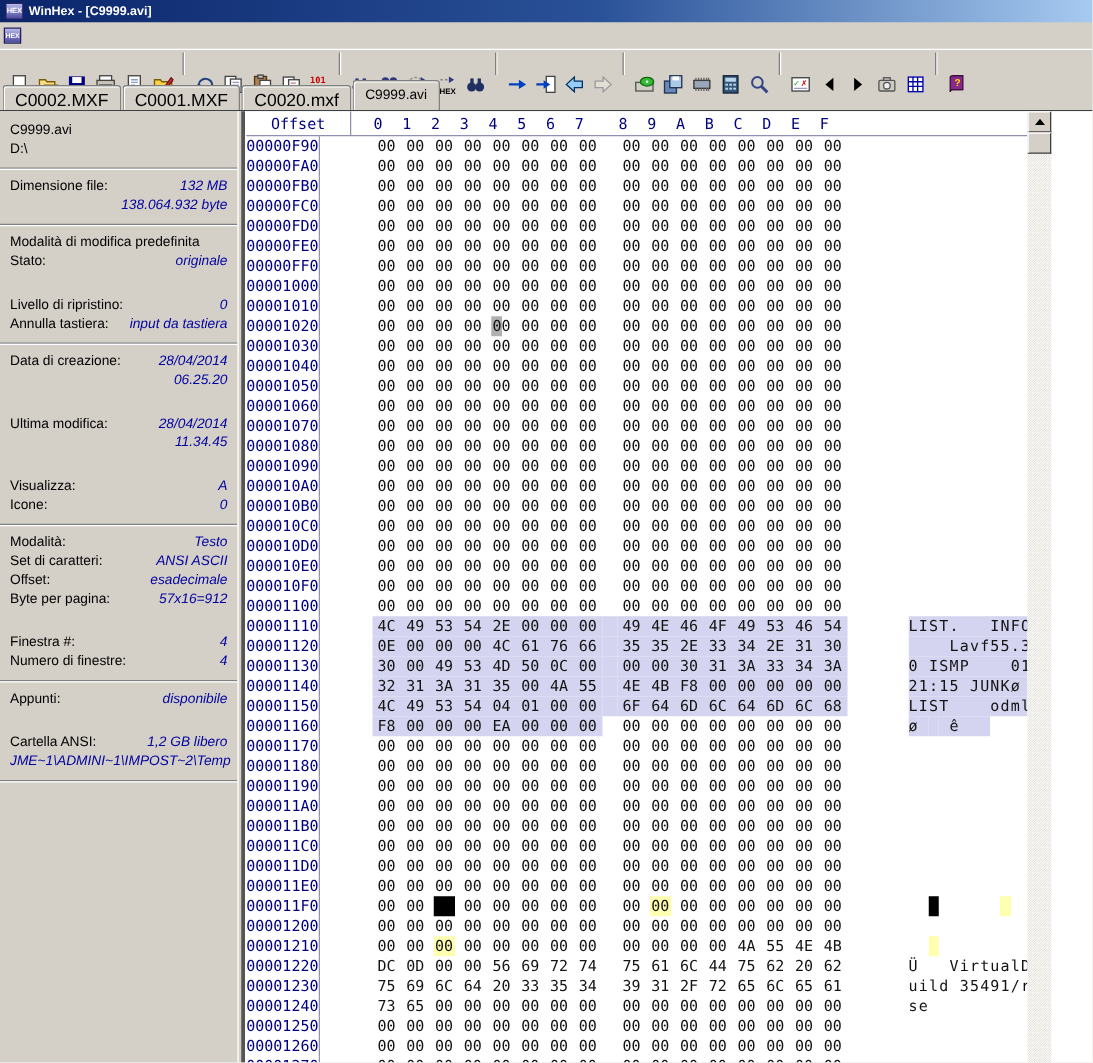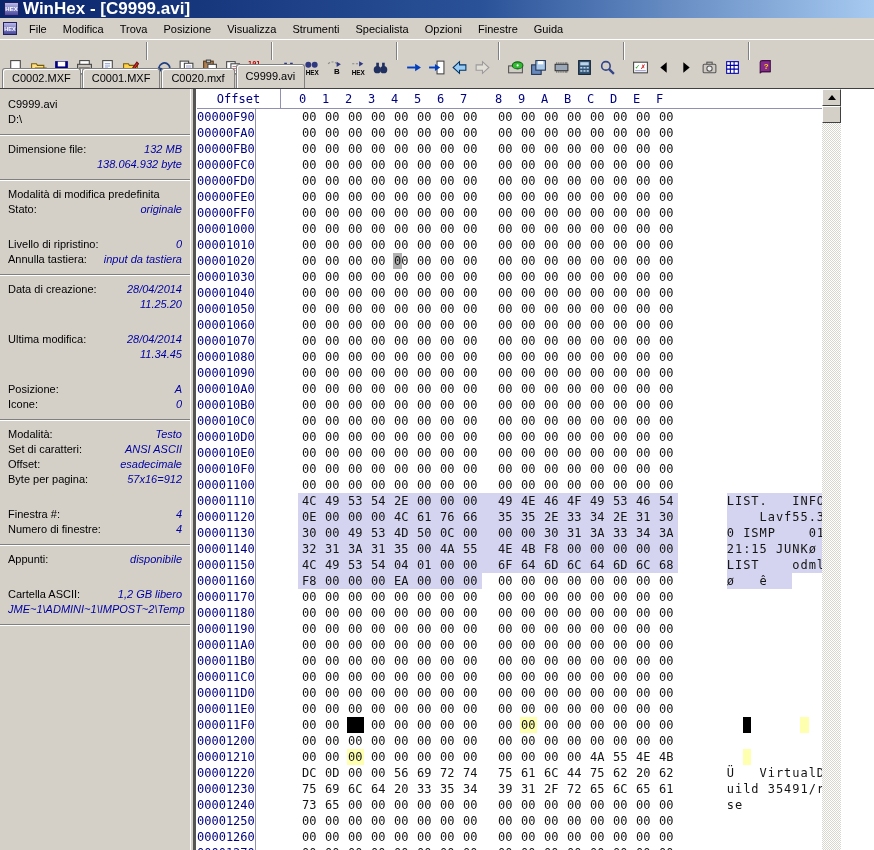--- a/index.html
+++ b/index.html
@@ -7,37 +7,37 @@
   body{margin:0;background:#fff;}
   .window{width:874px;height:850px;overflow:hidden;position:relative;
     background:var(--face);font-family:"Liberation Sans",sans-serif;}
 
   
   .titlebar{height:18px;background:linear-gradient(90deg,#0a246a,#2a5298 55%,#a6caf0);
     display:flex;align-items:center;gap:4px;padding:0 4px;}
   .app-icon{width:15px;height:14px;background:linear-gradient(#b8b8e8,#4a4aa0);
     border:1px solid #202060;color:#fff;font-size:6px;font-weight:bold;
     display:flex;align-items:center;justify-content:center;letter-spacing:0;}
-  .title{color:#fff;font-weight:bold;font-size:17px;}
+  .title{color:#fff;font-weight:bold;font-size:10px;}
 
   
   .menubar{height:21px;display:flex;align-items:center;padding:0 3px;font-size:11px;background:var(--face);}
   .child-icon{width:14px;height:13px;background:linear-gradient(#b8b8e8,#4a4aa0);border:1px solid #202060;
     color:#fff;font-size:5.5px;font-weight:bold;display:flex;align-items:center;justify-content:center;margin-right:4px;}
   .menu-item{padding:3px 8px;color:#000;}
 
   
   .toolbar{height:22px;display:flex;align-items:center;padding:0 4px;border-top:1px solid #fff;background:var(--face);}
   .tb-group{display:flex;align-items:flex-end;margin-top:33px;}
   .tb-btn{width:23px;height:21px;display:flex;align-items:center;justify-content:center;background:transparent;border:none;padding:0;}
   .tb-sep{width:2px;height:18px;border-left:1px solid #808080;border-right:1px solid #fff;margin:0 4px;}
 
   
   .tabsrow{height:27px;display:flex;align-items:flex-end;padding:2px 2px 0 2px;gap:1px;background:var(--face);}
-  .tab{font-size:11px;padding:3px 9px 4px;background:var(--face);border:1px solid #808080;border-bottom:none;
+  .tab{font-size:14px;padding:3px 9px 4px;background:var(--face);border:1px solid #808080;border-bottom:none;
     border-top-left-radius:3px;border-top-right-radius:3px;box-shadow:inset 1px 1px 0 #fff;color:#000;height:20px;}
   .tab.active{height:24px;padding-top:5px;font-size:11px;position:relative;z-index:2;}
 
   
   .main{display:flex;height:762px;border-top:1px solid #404040;background:#fff;}
   .sidebar{width:190px;background:var(--face);font-size:11px;padding:8px 8px 0;overflow:hidden;}
   .srow{display:flex;justify-content:space-between;line-height:15px;min-height:15px;}
   .srow.gap{margin-top:20px;}
   .slabel{color:#000;white-space:nowrap;}
   .sval{color:var(--val);text-align:right;flex:1;margin-left:4px;white-space:nowrap;font-style:italic;}
@@ -81,32 +81,20 @@
 <body>
 
 <div class="window">
   <div class="titlebar">
     <div class="app-icon">HEX</div>
     <span class="title">WinHex - [C9999.avi]</span>
   </div>
 
   <div class="menubar">
     <div class="child-icon">HEX</div>
-    <span id="menu-items" style="display:flex;">
-        <span class="menu-item">File</span>
-        <span class="menu-item">Modifica</span>
-        <span class="menu-item">Trova</span>
-        <span class="menu-item">Posizione</span>
-        <span class="menu-item">Visualizza</span>
-        <span class="menu-item">Strumenti</span>
-        <span class="menu-item">Specialista</span>
-        <span class="menu-item">Opzioni</span>
-        <span class="menu-item">Finestre</span>
-        <span class="menu-item">Guida</span>
-      </span>
   </div>
 
   <div class="toolbar" id="toolbar">
       <div class="tb-group">
         <button class="tb-btn">
           <svg viewBox="0 0 16 16" width="17" height="17">
             <rect x="3.5" y="1.5" width="9" height="13" fill="#fff" stroke="#444"></rect>
           </svg>
         </button>
         <button class="tb-btn">
@@ -372,31 +360,31 @@
         <div class="srow">
           <span class="slabel">Annulla tastiera:</span>
           <span class="sval">input da tastiera</span>
         </div>
         <div class="ssep"></div>
         <div class="srow">
           <span class="slabel">Data di creazione:</span>
           <span class="sval">28/04/2014</span>
         </div>
         <div class="srow">
-          <span class="sval">11.25.20</span>
+          <span class="sval">06.25.20</span>
         </div>
         <div class="srow gap">
           <span class="slabel">Ultima modifica:</span>
           <span class="sval">28/04/2014</span>
         </div>
         <div class="srow">
           <span class="sval">11.34.45</span>
         </div>
         <div class="srow gap">
-          <span class="slabel">Posizione:</span>
+          <span class="slabel">Visualizza:</span>
           <span class="sval">A</span>
         </div>
         <div class="srow">
           <span class="slabel">Icone:</span>
           <span class="sval">0</span>
         </div>
         <div class="ssep"></div>
         <div class="srow">
           <span class="slabel">Modalità:</span>
           <span class="sval">Testo</span>
@@ -420,21 +408,21 @@
         <div class="srow">
           <span class="slabel">Numero di finestre:</span>
           <span class="sval">4</span>
         </div>
         <div class="ssep"></div>
         <div class="srow">
           <span class="slabel">Appunti:</span>
           <span class="sval">disponibile</span>
         </div>
         <div class="srow gap">
-          <span class="slabel">Cartella ASCII:</span>
+          <span class="slabel">Cartella ANSI:</span>
           <span class="sval">1,2 GB libero</span>
         </div>
         <div class="srow">
           <span class="sval full">JME~1\ADMINI~1\IMPOST~2\Temp</span>
         </div>
         <div class="ssep"></div>
       </div>
     <div class="divider"></div>
     <div class="hexpane">
       <div class="hexhead" id="hexhead">

